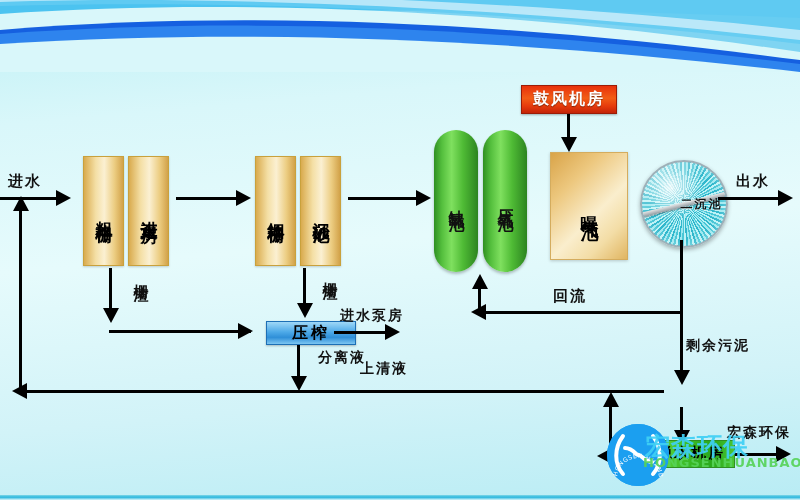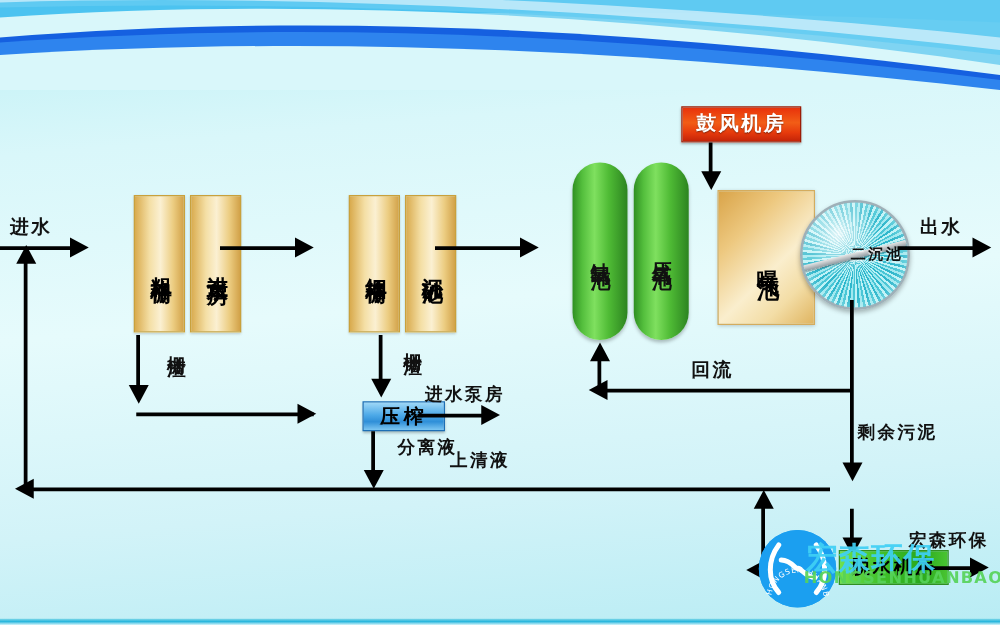--- a/index.html
+++ b/index.html
@@ -14,21 +14,21 @@
   }
   
   .wave-wrap{position:absolute;left:0;top:0;width:800px;height:72px;overflow:hidden;}
   .wave-wrap svg{display:block;}
   
   .bottom-line{position:absolute;left:0;bottom:0;width:800px;height:5px;
     background:linear-gradient(to bottom,#7fd8e8 0%,#29b6dd 45%,#d8f6fb 100%);}
   
   .node{position:absolute;box-sizing:border-box;display:flex;
     align-items:center;justify-content:center;text-align:center;
-    color:#000;font-weight:bold;line-height:1.05;margin-left:24px;}
+    color:#000;font-weight:bold;line-height:1.05;}
   .tall{ 
     border:1px solid #c9a13c;
     background:linear-gradient(to right,#d9ab4e 0%,#f4dfa5 30%,#fbf0d2 52%,#eccd82 78%,#d2a249 100%);
     writing-mode:vertical-rl;text-orientation:upright;
     font-size:17px;letter-spacing:2px;
     box-shadow:0 1px 2px rgba(0,0,0,.18);
   }
   .aeration{
     border:1px solid #d4ac5e;
     background:linear-gradient(135deg,#d9a449 0%,#edc87f 28%,#faeecd 58%,#f3dda6 78%,#e0b561 100%);
@@ -177,21 +177,21 @@
   <div class="arrow ar-d" style="left:103px;top:308px;"></div>
   <div class="lbl v" style="left:131px;top:272px;">栅渣</div>
 
   <div class="ln hz" style="left:109px;top:330px;width:142px;"></div>
   <div class="arrow ar-r" style="left:238px;top:323px;"></div>
 
   <div class="ln vt" style="left:303px;top:268px;height:40px;"></div>
   <div class="arrow ar-d" style="left:297px;top:303px;"></div>
   <div class="lbl v" style="left:320px;top:270px;">栅渣</div>
 
-  <div class="node blue-box" style="left:266px;top:321px;width:66px;height:24px;">
+  <div class="node blue-box" style="left:266px;top:321px;width:90px;height:24px;">
     <span>压榨</span>
   </div>
 
   <div class="lbl" style="left:340px;top:307px;font-size:14px;">进水泵房</div>
   <div class="ln hz" style="left:334px;top:331px;width:54px;"></div>
   <div class="arrow ar-r" style="left:385px;top:324px;"></div>
 
   <div class="ln vt" style="left:297px;top:345px;height:36px;"></div>
   <div class="arrow ar-d" style="left:291px;top:376px;"></div>
   <div class="lbl" style="left:318px;top:349px;font-size:14px;">分离液</div>

